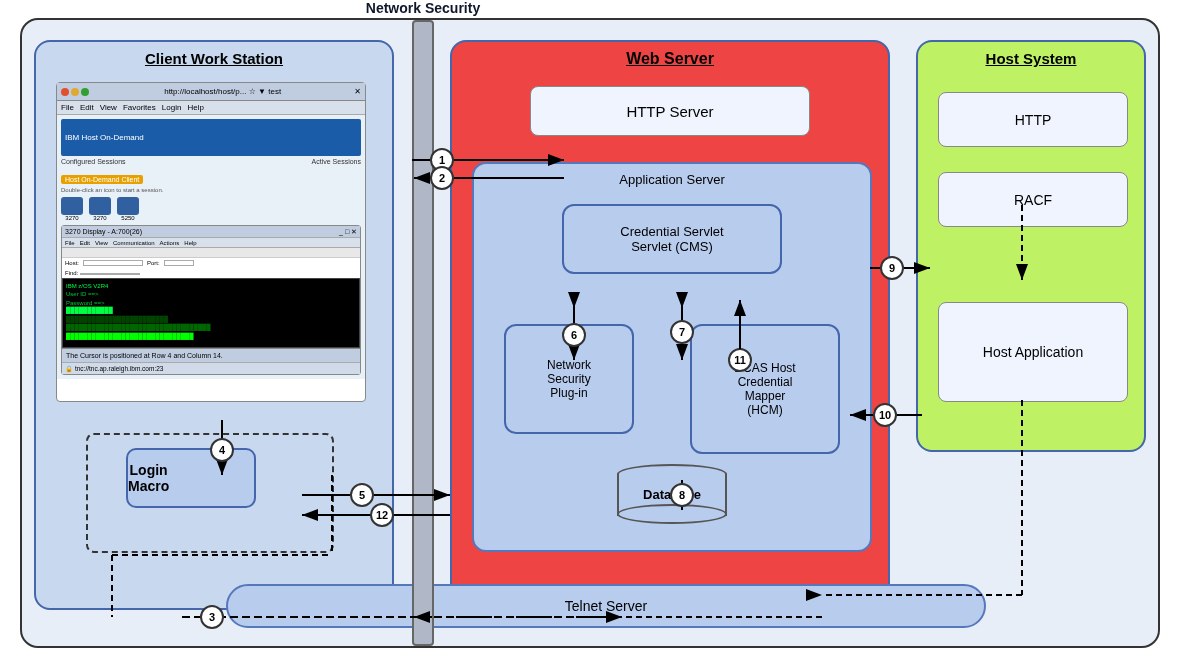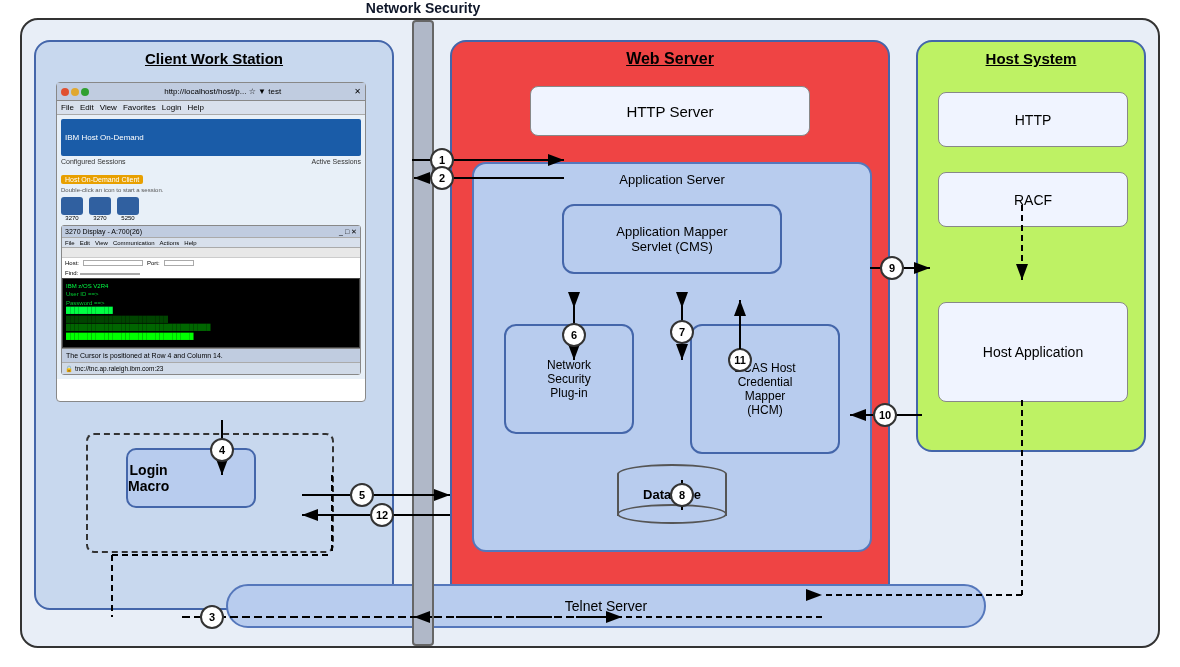--- a/index.html
+++ b/index.html
@@ -525,21 +525,21 @@
     <span class="web-server-title">Web Server</span>
 
     <div class="http-server-box">
       <span>HTTP Server</span>
     </div>
 
     <div class="app-server">
       <span class="app-server-title">Application Server</span>
 
       <div class="cms-box">
-        <span style="white-space:pre-line;">Application Mapper
+        <span style="white-space:pre-line;">Credential Servlet
 Servlet (CMS)</span>
       </div>
 
       <div class="nsp-box">
         <span style="white-space:pre-line;">Network
 Security
 Plug-in</span>
       </div>
 
       <div class="hcm-box">

